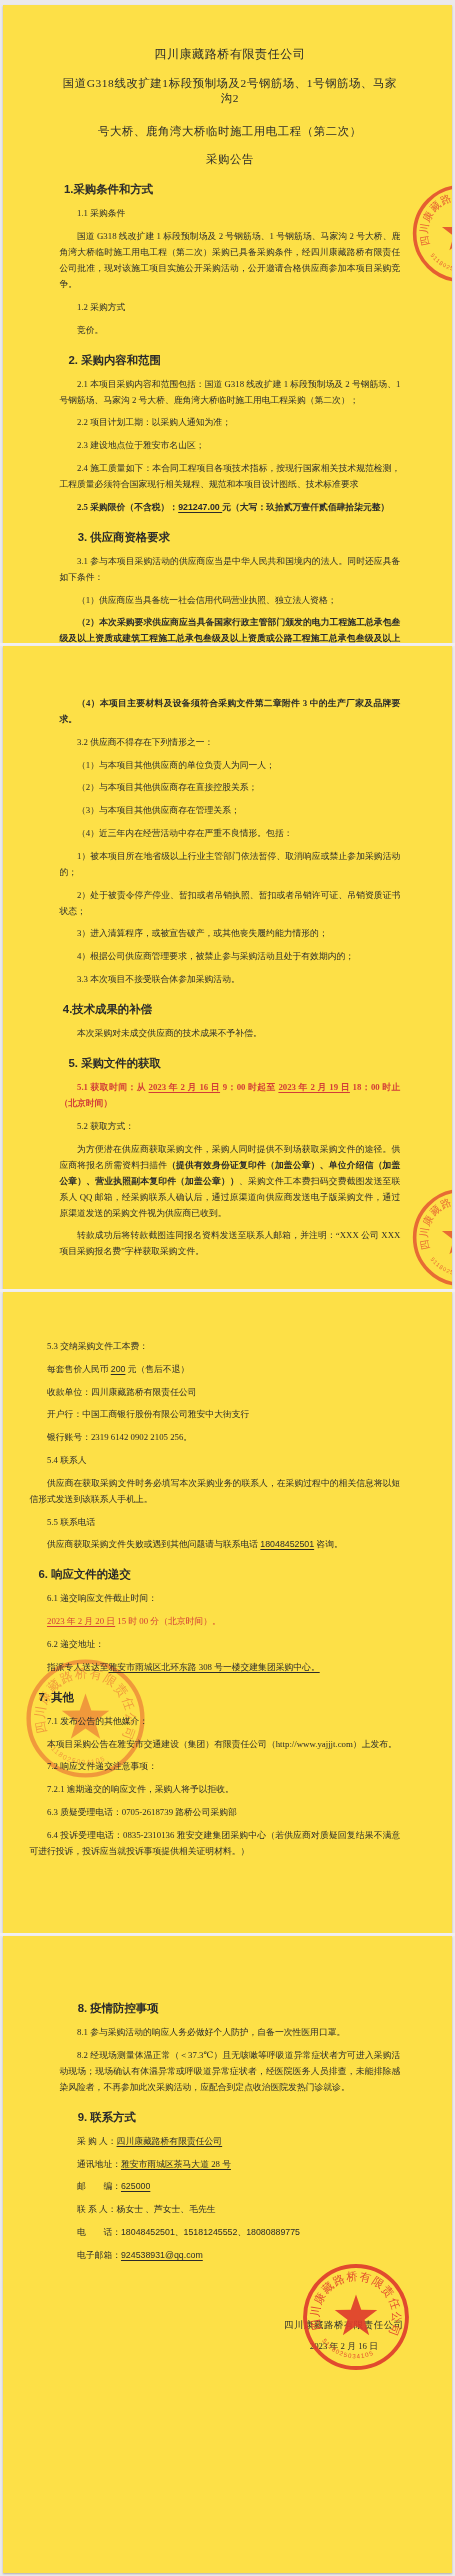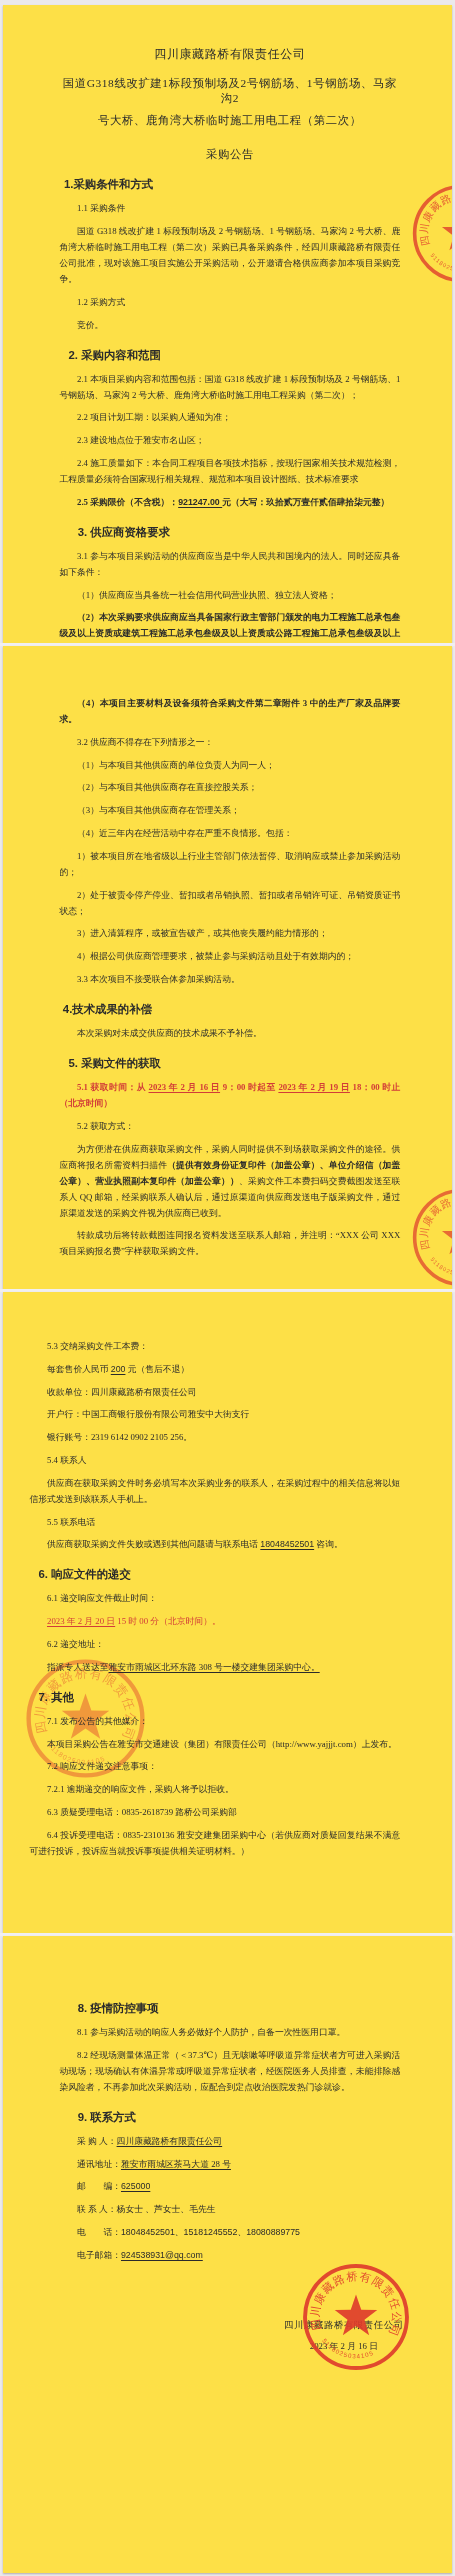--- a/index.html
+++ b/index.html
@@ -6,22 +6,22 @@
   body { background:#e7e5e7; font-family:"Liberation Serif","DejaVu Serif",serif; }
   .canvas { position:relative; width:456px; height:2576px; background:#ebe9eb; overflow:hidden; }
   .page {
     position:absolute; left:3.4px; width:449px; background:#fde047;
     box-shadow:0 0.6px 1.7px rgba(90,80,88,.4); overflow:hidden; color:#2b2b2b;
   }
   .inner { padding:0 52px 0 56px; }
   .t { text-align:center; font-size:11.4px; letter-spacing:0.6px; }
   .t1 { padding-top:41px; font-size:12px; }
   .t2 { margin-top:13.7px; }
-  .t3 { margin-top:7px; }
-  .t4 { margin-top:19px; }
+  .t3 { margin-top:18px; }
+  .t4 { margin-top:13px; }
   .h {
     font-family:"Liberation Sans","DejaVu Sans",sans-serif; font-weight:bold;
     font-size:11.4px; margin:15px 0 8px; text-indent:.8em;
   }
   .hind { text-indent:1.6em; }
   .p { font-size:8.8px; line-height:16px; margin:0 0 6.8px; text-align:justify; }
   .ind { text-indent:2em; }
   .b { font-weight:bold; }
   .red { color:#d23c38; }
   .u { text-decoration:underline; text-underline-offset:1.7px; }
@@ -132,21 +132,21 @@
       <p class="p ind">6.1 递交响应文件截止时间：</p>
       <p class="p ind red"><span class="u">2023 年 2 月 20 日</span><span> 15 时 00 分（北京时间）。</span></p>
       <p class="p ind">6.2 递交地址：</p>
       <p class="p ind"><span>指派专人送达至</span><span class="u">雅安市雨城区北环东路 308 号一楼交建集团采购中心。</span></p>
 
       <div class="h">7. 其他</div>
       <p class="p ind">7.1 发布公告的其他媒介：</p>
       <p class="p ind">本项目采购公告在雅安市交通建设（集团）有限责任公司（http://www.yajjjt.com）上发布。</p>
       <p class="p ind">7.2 响应文件递交注意事项：</p>
       <p class="p ind">7.2.1 逾期递交的响应文件，采购人将予以拒收。</p>
-      <p class="p ind">6.3 质疑受理电话：0835-2618739 路桥公司采购部</p>
+      <p class="p ind">6.3 质疑受理电话：0705-2618739 路桥公司采购部</p>
       <p class="p ind">6.4 投诉受理电话：0835-2310136 雅安交建集团采购中心（若供应商对质疑回复结果不满意可进行投诉，投诉应当就投诉事项提供相关证明材料。）</p>
     </div>
 
     <div class="stamp" style="left:19.4px; top:364px; width:125px; height:125px; opacity:.42; z-index:1;">
       <svg width="125" height="125" viewBox="0 0 200 200">
         <circle cx="100" cy="100" r="91" fill="none" stroke="#df3a2c" stroke-width="7"></circle>
         <polygon points="100,60 109.4,87.1 138,87.6 115.2,104.9 123.5,132.4 100,116 76.5,132.4 84.8,104.9 62,87.6 90.6,87.1" fill="#df3a2c"></polygon>
         <path id="sealArc3" d="M 38,122.6 A 66,66 0 1 1 162,122.6" fill="none"></path>
         <text font-size="20" fill="#df3a2c" letter-spacing="2" font-family="Liberation Serif, serif"><textPath href="#sealArc3">四川康藏路桥有限责任公司</textPath></text>
         <path id="sealNum3" d="M 39.4,142.4 A 74,74 0 0 0 160.6,142.4" fill="none"></path>

